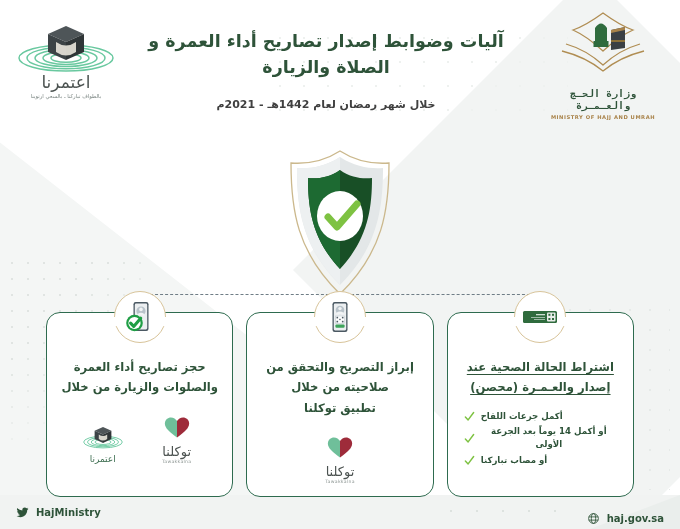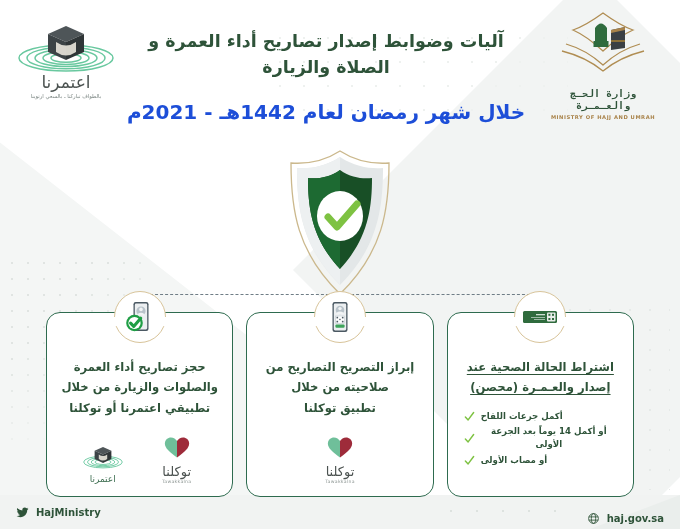--- a/index.html
+++ b/index.html
@@ -124,23 +124,23 @@
     text-align: center;
   }
   .title-line1 {
     font-size: 17.5px;
     font-weight: bold;
     color: #2e5339;
     line-height: 1.5;
     letter-spacing: -.2px;
   }
   .title-line2 {
-    font-size: 20px;
+    font-size: 11px;
     font-weight: bold;
-    color: #1d4ed8;
+    color: #404040;
     line-height: 1.5;
     margin-top: 16px;
     letter-spacing: -.2px;
   }
 
   .ministry-logo {
     position: absolute;
     right: 14px; top: 8px;
     width: 126px;
     text-align: center;
@@ -404,21 +404,21 @@
             <path d="M1.5 6.5 l3 3.2 l6 -8" fill="none" stroke="#7ec242" stroke-width="1.6" stroke-linecap="round" stroke-linejoin="round"></path>
           </svg>
         </div>
         <div class="bullet">
           <span class="bullet-text">أو أكمل 14 يوماً بعد الجرعة الأولى</span>
           <svg class="check-icon" viewBox="0 0 12 12">
             <path d="M1.5 6.5 l3 3.2 l6 -8" fill="none" stroke="#7ec242" stroke-width="1.6" stroke-linecap="round" stroke-linejoin="round"></path>
           </svg>
         </div>
         <div class="bullet">
-          <span class="bullet-text">أو مصاب الأولى</span>
+          <span class="bullet-text">أو مصاب تباركنا</span>
           <svg class="check-icon" viewBox="0 0 12 12">
             <path d="M1.5 6.5 l3 3.2 l6 -8" fill="none" stroke="#7ec242" stroke-width="1.6" stroke-linecap="round" stroke-linejoin="round"></path>
           </svg>
         </div>
       </div>
     </div>
 
     <div class="card">
       <div class="card-badge">
         <svg viewBox="0 0 40 40" width="40" height="40">
@@ -432,21 +432,21 @@
             <rect x="16.5" y="19.8" width="1.6" height="1.6"></rect>
             <rect x="21.9" y="19.8" width="1.6" height="1.6"></rect>
             <rect x="16.5" y="23.8" width="1.6" height="1.6"></rect>
             <rect x="19.3" y="21.8" width="1.3" height="1.3"></rect>
             <rect x="21.9" y="23.8" width="1.6" height="1.6"></rect>
           </g>
           <rect x="15.4" y="27.4" width="9.2" height="3.4" rx="1.2" fill="#3fa45c"></rect>
         </svg>
       </div>
       <div class="card-title">
-        <span>إبراز التصريح التصاريح من</span><br>
+        <span>إبراز التصريح والتحقق من</span><br>
         <span>صلاحيته  من خلال</span><br>
         <span>تطبيق توكلنا</span>
       </div>
       <div class="app-logos">
         <div class="app-logo">
           <div class="app-logo-mark">
             <svg viewBox="0 0 34 30" width="30" height="26">
               <path d="M17 27 C8 21 3 16 3 11 C3 6.5 6.5 4 10 4 C13 4 15.6 5.8 17 8.2 L17 27 Z" fill="#6fbf9a"></path>
               <path d="M17 27 C26 21 31 16 31 11 C31 6.5 27.5 4 24 4 C21 4 18.4 5.8 17 8.2 L17 27 Z" fill="#9e2b3a"></path>
             </svg>
@@ -466,21 +466,20 @@
           <circle cx="21" cy="12.4" r="1.8" fill="#f2f4f5"></circle>
           <path d="M17.6 17 q3.4 -2.6 6.8 0 v1.8 h-6.8 z" fill="#f2f4f5"></path>
           <circle cx="14.5" cy="26" r="8.3" fill="#1f9e45"></circle>
           <circle cx="14.5" cy="26" r="6.1" fill="#ffffff"></circle>
           <path d="M10.6 26.2 l3.1 3.2 l7 -8.2" fill="none" stroke="#1f9e45" stroke-width="3.1" stroke-linecap="round" stroke-linejoin="round"></path>
         </svg>
       </div>
       <div class="card-title">
         <span>حجز  تصاريح أداء العمرة</span><br>
         <span>والصلوات والزيارة من خلال</span><br>
-        <span>تطبيقي اعتمرنا أو توكلنا</span>
       </div>
       <div class="app-logos">
         <div class="app-logo">
           <div class="app-logo-mark">
             <svg viewBox="0 0 34 30" width="30" height="26">
               <path d="M17 27 C8 21 3 16 3 11 C3 6.5 6.5 4 10 4 C13 4 15.6 5.8 17 8.2 L17 27 Z" fill="#6fbf9a"></path>
               <path d="M17 27 C26 21 31 16 31 11 C31 6.5 27.5 4 24 4 C21 4 18.4 5.8 17 8.2 L17 27 Z" fill="#9e2b3a"></path>
             </svg>
           </div>
           <div class="app-name-ar">توكلنا</div>

